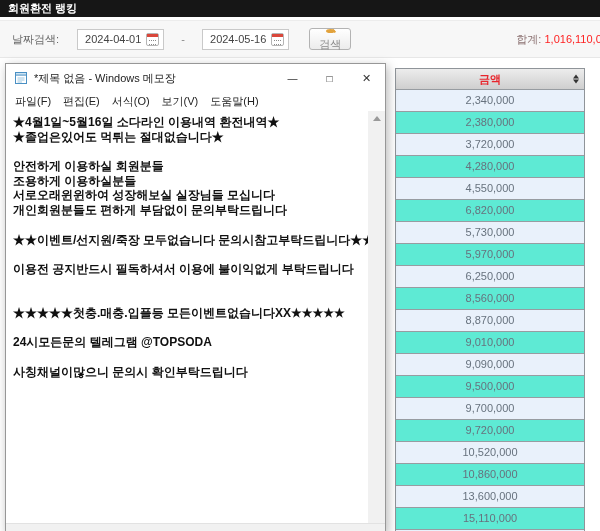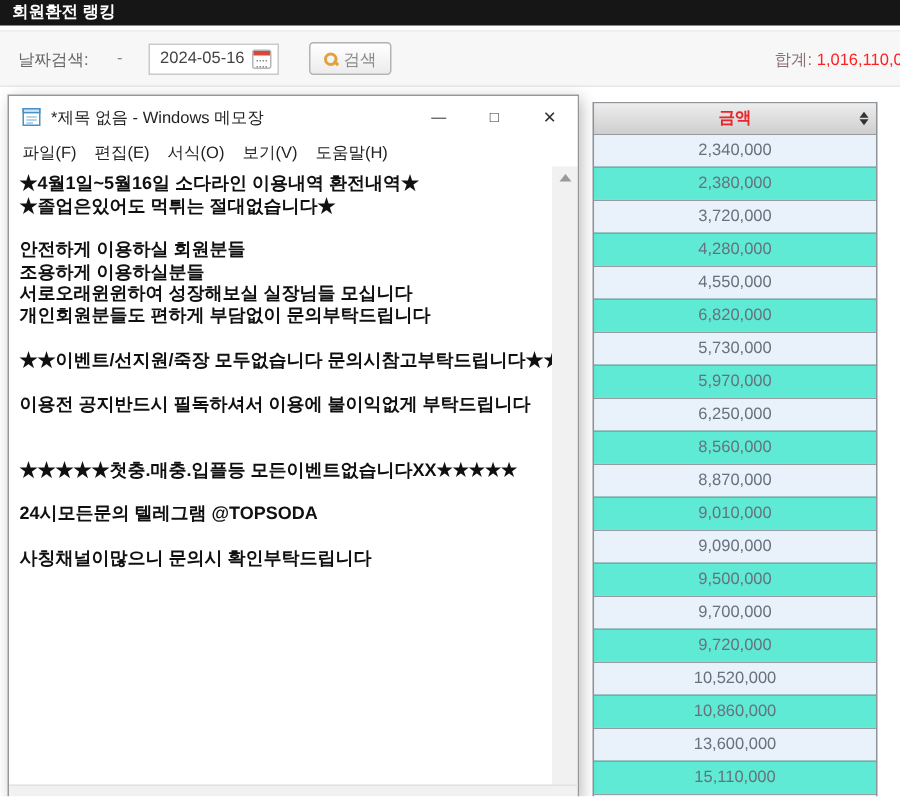--- a/index.html
+++ b/index.html
@@ -19,21 +19,21 @@
              height:19px;padding:0 4px 0 7px;}
   .dateval{font-size:11px;color:#444;}
   .cal-icon{width:13px;height:13px;border:1px solid #b5b5b5;background:#fff;display:inline-block;
             position:relative;border-radius:2px;box-sizing:border-box;}
   .cal-icon::before{content:"";position:absolute;top:0;left:0;right:0;height:3px;background:#d9473b;}
   .cal-icon::after{content:"";position:absolute;left:2px;right:2px;top:6px;height:3px;
                    border-top:1px dotted #8a8a8a;border-bottom:1px dotted #8a8a8a;}
   .date-sep{font-size:11px;color:#888;margin:0 1px;}
   .searchbtn{display:inline-flex;align-items:center;gap:4px;height:22px;padding:0 9px;margin-left:4px;
              background:linear-gradient(#ffffff,#ececec);border:1px solid #b3b3b3;border-radius:3px;
-             font-size:11px;color:#8a8a8a;font-family:inherit;cursor:pointer;}
+             font-size:11px;color:#8a8a8a;font-family:inherit;cursor:pointer;flex-direction:column;}
   .mag-icon{position:relative;width:9px;height:9px;border:2px solid #e2a23b;border-radius:50%;
             box-sizing:border-box;display:inline-block;}
   .mag-icon::after{content:"";position:absolute;width:4px;height:2px;background:#e2a23b;
                    right:-3px;bottom:-1px;transform:rotate(45deg);}
   .total{margin-left:auto;font-size:11px;}
   .total-label{color:#8c7272;}
   .total-value{color:#fe2222;}
 
   
   .amt-table{position:absolute;left:395px;top:68px;width:190px;border:1px solid #8f9499;
@@ -72,20 +72,24 @@
 </style>
 </head>
 <body>
 
 <div class="screen">
 
   <div class="topbar">회원환전 랭킹</div>
 
   <div class="filterbar">
     <span class="flt-label">날짜검색:</span>
+    <span class="dateinput">
+      <span class="dateval">2024-04-01</span>
+      <span class="cal-icon"></span>
+    </span>
     <span class="date-sep">-</span>
     <span class="dateinput">
       <span class="dateval">2024-05-16</span>
       <span class="cal-icon"></span>
     </span>
     <button class="searchbtn">
       <span class="mag-icon"></span>
       <span>검색</span>
     </button>
     <span class="total">

